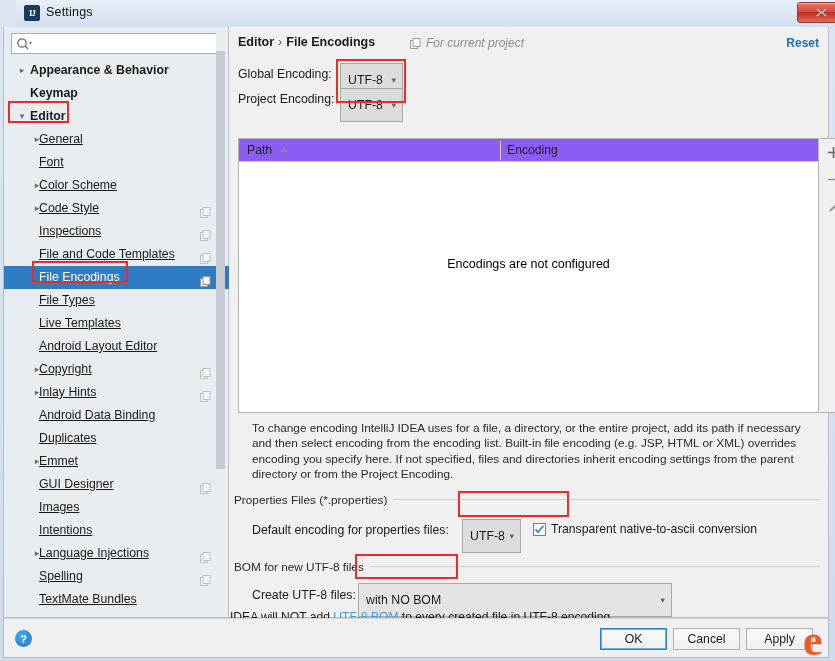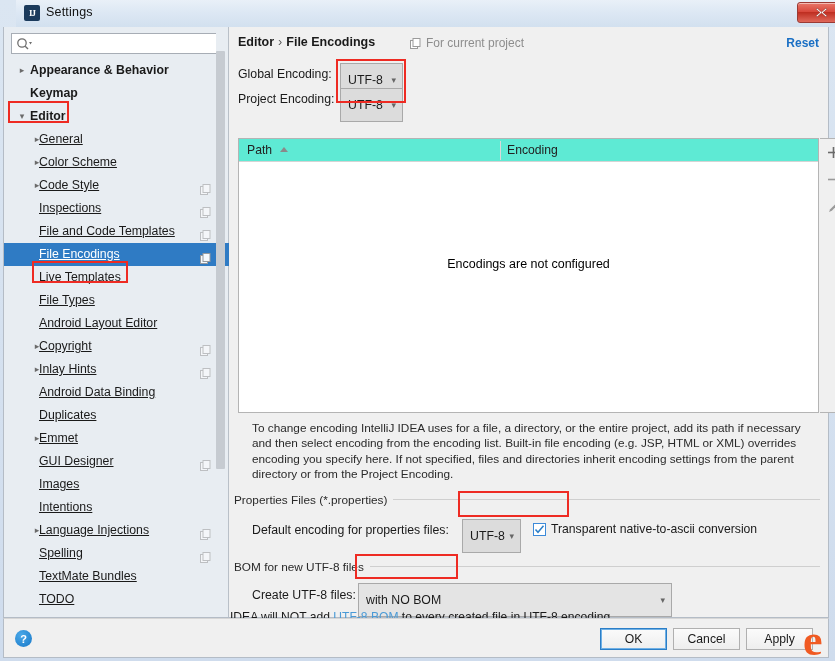--- a/index.html
+++ b/index.html
@@ -118,21 +118,21 @@
     background: #f0f0f0;
   }
   .breadcrumb {
     position: absolute; left: 8px; top: 8px;
     font-size: 12.5px; font-weight: bold; color: #1a1a1a;
   }
   .breadcrumb .sep { font-weight: normal; color: #555; margin: 0 4px; }
   .for-project {
     position: absolute; left: 180px; top: 9px;
     font-size: 12px; color: #8d8d8d;
-    display: flex; align-items: center; gap: 5px;
+    display: flex; align-items: center; gap: 5px; font-style: italic;
   }
   .reset-link {
     position: absolute; right: 9px; top: 9px;
     font-size: 12px; font-weight: bold; color: #1a6fc4; cursor: pointer;
   }
 
   .row-field { position: absolute; left: 8px; font-size: 12.3px; color: #1a1a1a; }
   .combo {
     position: absolute; height: 34px;
     background: #dcdcdc; border: 1px solid #a9a9a9;
@@ -146,21 +146,21 @@
   }
   .combo.wide { background: #e4e4e4; }
 
   
   .tablebox {
     position: absolute; left: 8px; top: 111px;
     width: 581px; height: 275px;
     border: 1px solid #b4b4b4; background: #fff;
   }
   .table-head {
-    position: relative; height: 23px; background: #5eead4;
+    position: relative; height: 23px; background: #8b5cf6;
     border-bottom: 1px solid #d4d4d4;
   }
   .th {
     position: absolute; top: 0; height: 23px; line-height: 23px;
     font-size: 12.2px; color: #222;
   }
   .th.path { left: 8px; }
   .th.enc { left: 268px; }
   .col-div {
     position: absolute; left: 261px; top: 2px; width: 1px; height: 19px;
@@ -290,20 +290,23 @@
           </div>
           <div class="tree-item lvl0">
             <span class="arrow">▾</span>
             <span class="lbl">Editor</span>
           </div>
           <div class="tree-item lvl1">
             <span class="arrow">▸</span>
             <span class="lbl">General</span>
           </div>
           <div class="tree-item lvl1">
+            <span class="lbl">Font</span>
+          </div>
+          <div class="tree-item lvl1">
             <span class="arrow">▸</span>
             <span class="lbl">Color Scheme</span>
           </div>
           <div class="tree-item lvl1">
             <span class="arrow">▸</span>
             <span class="lbl">Code Style</span>
             <span class="copy-badge"><svg width="11" height="11" viewBox="0 0 11 11">
                 <rect x="0.5" y="2.5" width="7" height="8" fill="#ffffff" stroke="#9b9b9b"></rect>
                 <rect x="3" y="0.5" width="7" height="8" fill="#ffffff" stroke="#9b9b9b"></rect>
               </svg></span>
@@ -323,24 +326,24 @@
               </svg></span>
           </div>
           <div class="tree-item lvl1 selected">
             <span class="lbl">File Encodings</span>
             <span class="copy-badge"><svg width="11" height="11" viewBox="0 0 11 11">
                 <rect x="0.5" y="2.5" width="7" height="8" fill="#ffffff" stroke="#9b9b9b"></rect>
                 <rect x="3" y="0.5" width="7" height="8" fill="#ffffff" stroke="#9b9b9b"></rect>
               </svg></span>
           </div>
           <div class="tree-item lvl1">
+            <span class="lbl">File Types</span>
+          </div>
+          <div class="tree-item lvl1">
             <span class="lbl">Live Templates</span>
-          </div>
-          <div class="tree-item lvl1">
-            <span class="lbl">File Types</span>
           </div>
           <div class="tree-item lvl1">
             <span class="lbl">Android Layout Editor</span>
           </div>
           <div class="tree-item lvl1">
             <span class="arrow">▸</span>
             <span class="lbl">Copyright</span>
             <span class="copy-badge"><svg width="11" height="11" viewBox="0 0 11 11">
                 <rect x="0.5" y="2.5" width="7" height="8" fill="#ffffff" stroke="#9b9b9b"></rect>
                 <rect x="3" y="0.5" width="7" height="8" fill="#ffffff" stroke="#9b9b9b"></rect>

